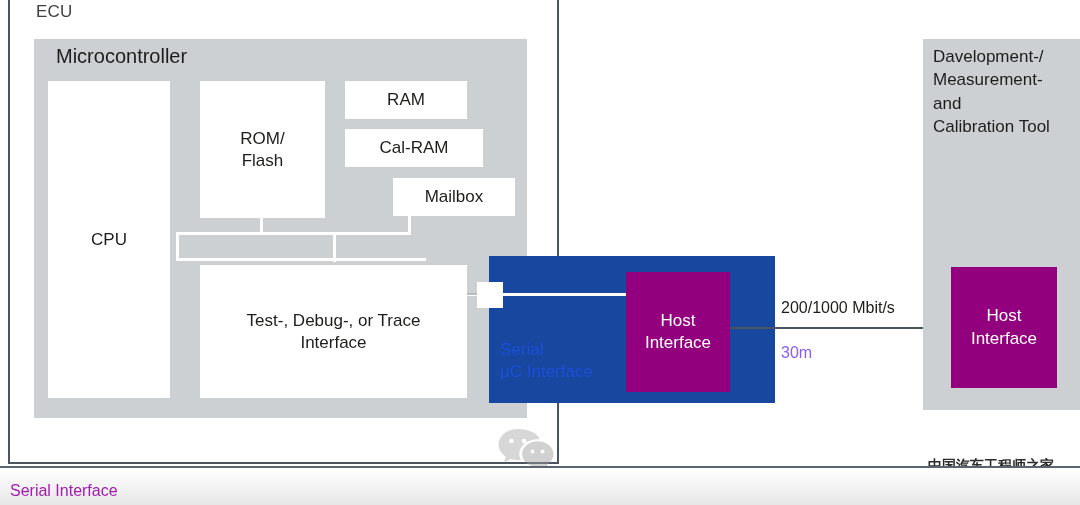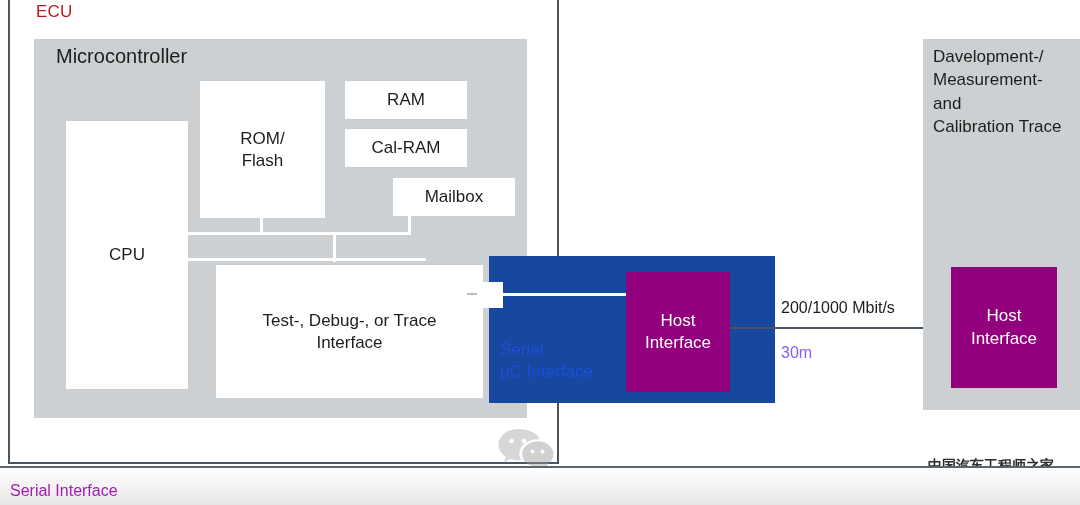--- a/index.html
+++ b/index.html
@@ -27,21 +27,21 @@
     top: -14px;
     width: 551px;
     height: 478px;
     border: 2px solid #4a5560;
     background: transparent;
   }
   #ecu-label {
     left: 36px;
     top: 2px;
     font-size: 17px;
-    color: #b91c1c;
+    color: #404040;
     letter-spacing: 0.2px;
   }
 
   
   #mcu-block {
     left: 34px;
     top: 39px;
     width: 493px;
     height: 379px;
     background: #ccd0d3;
@@ -57,26 +57,26 @@
   .comp {
     background: #ffffff;
     color: #1d1d1b;
     display: flex;
     align-items: center;
     justify-content: center;
     text-align: center;
     font-size: 17px;
     line-height: 1.26;
   }
-  #cpu-box    { left: 66px;  top: 81px;  width: 122px; height: 268px; margin-top: 40px; }
+  #cpu-box    { left: 48px;  top: 81px;  width: 122px; height: 317px; }
   #rom-box    { left: 200px; top: 81px;  width: 125px; height: 137px; }
   #ram-box    { left: 345px; top: 81px;  width: 122px; height: 38px; }
-  #calram-box { left: 345px; top: 129px; width: 122px; height: 38px; }
+  #calram-box { left: 345px; top: 129px; width: 138px; height: 38px; }
   #mailbox-box{ left: 345px; top: 178px; width: 122px; height: 38px; margin-left: 48px; }
-  #tdt-box    { left: 200px; top: 265px; width: 267px; height: 133px; margin-left: 16px; }
+  #tdt-box    { left: 200px; top: 265px; width: 267px; height: 133px; }
 
   
   .bus { background: #ffffff; }
   
   #bus-h1 { left: 176px; top: 232px; width: 235px; height: 3px; }
   
   #bus-v1 { left: 260px; top: 218px; width: 3px; height: 16px; }
   
   #bus-v2 { left: 408px; top: 216px; width: 3px; height: 18px; }
   
@@ -282,21 +282,21 @@
 Interface</div>
 
   <div class="abs" id="eth-link"></div>
   <div class="abs" id="eth-speed">200/1000 Mbit/s</div>
   <div class="abs" id="eth-length">30m</div>
 
   <div class="abs" id="tool-block"></div>
   <div class="abs" id="tool-label" style="white-space:pre-line">Davelopment-/
 Measurement-
 and
-Calibration Trace</div>
+Calibration Tool</div>
   <div class="abs" id="host-if-tool" style="white-space:pre-line">Host
 Interface</div>
 
   <div class="abs" id="wechat-icon">
     <svg viewBox="0 0 60 44" width="60" height="44" aria-hidden="true">
       <path d="M22 2C11 2 2.5 9 2.5 17.6c0 4.9 2.8 9.2 7.2 12L8 35.5l6.6-3.4c2.3.7 4.8 1.1 7.4 1.1 1 0 2-.06 3-.18C23.9 31 23.3 29 23.3 27c0-8.2 8.2-14.8 18.3-14.8.7 0 1.4.03 2.1.1C42 6.3 32.9 2 22 2z" fill="#a8a8a8"></path>
       <ellipse cx="15.5" cy="14" rx="2.3" ry="2.3" fill="#ffffff"></ellipse>
       <ellipse cx="28" cy="14" rx="2.3" ry="2.3" fill="#ffffff"></ellipse>
       <path d="M57.5 27c0-7.1-7-12.8-15.7-12.8S26.1 19.9 26.1 27c0 7.1 7 12.9 15.7 12.9 1.9 0 3.8-.3 5.5-.8l5.4 2.8-1.3-4.6c3.7-2.3 6.1-5.9 6.1-10.3z" fill="#9b9b9b"></path>
       <ellipse cx="36.5" cy="24.5" rx="1.9" ry="1.9" fill="#ffffff"></ellipse>

